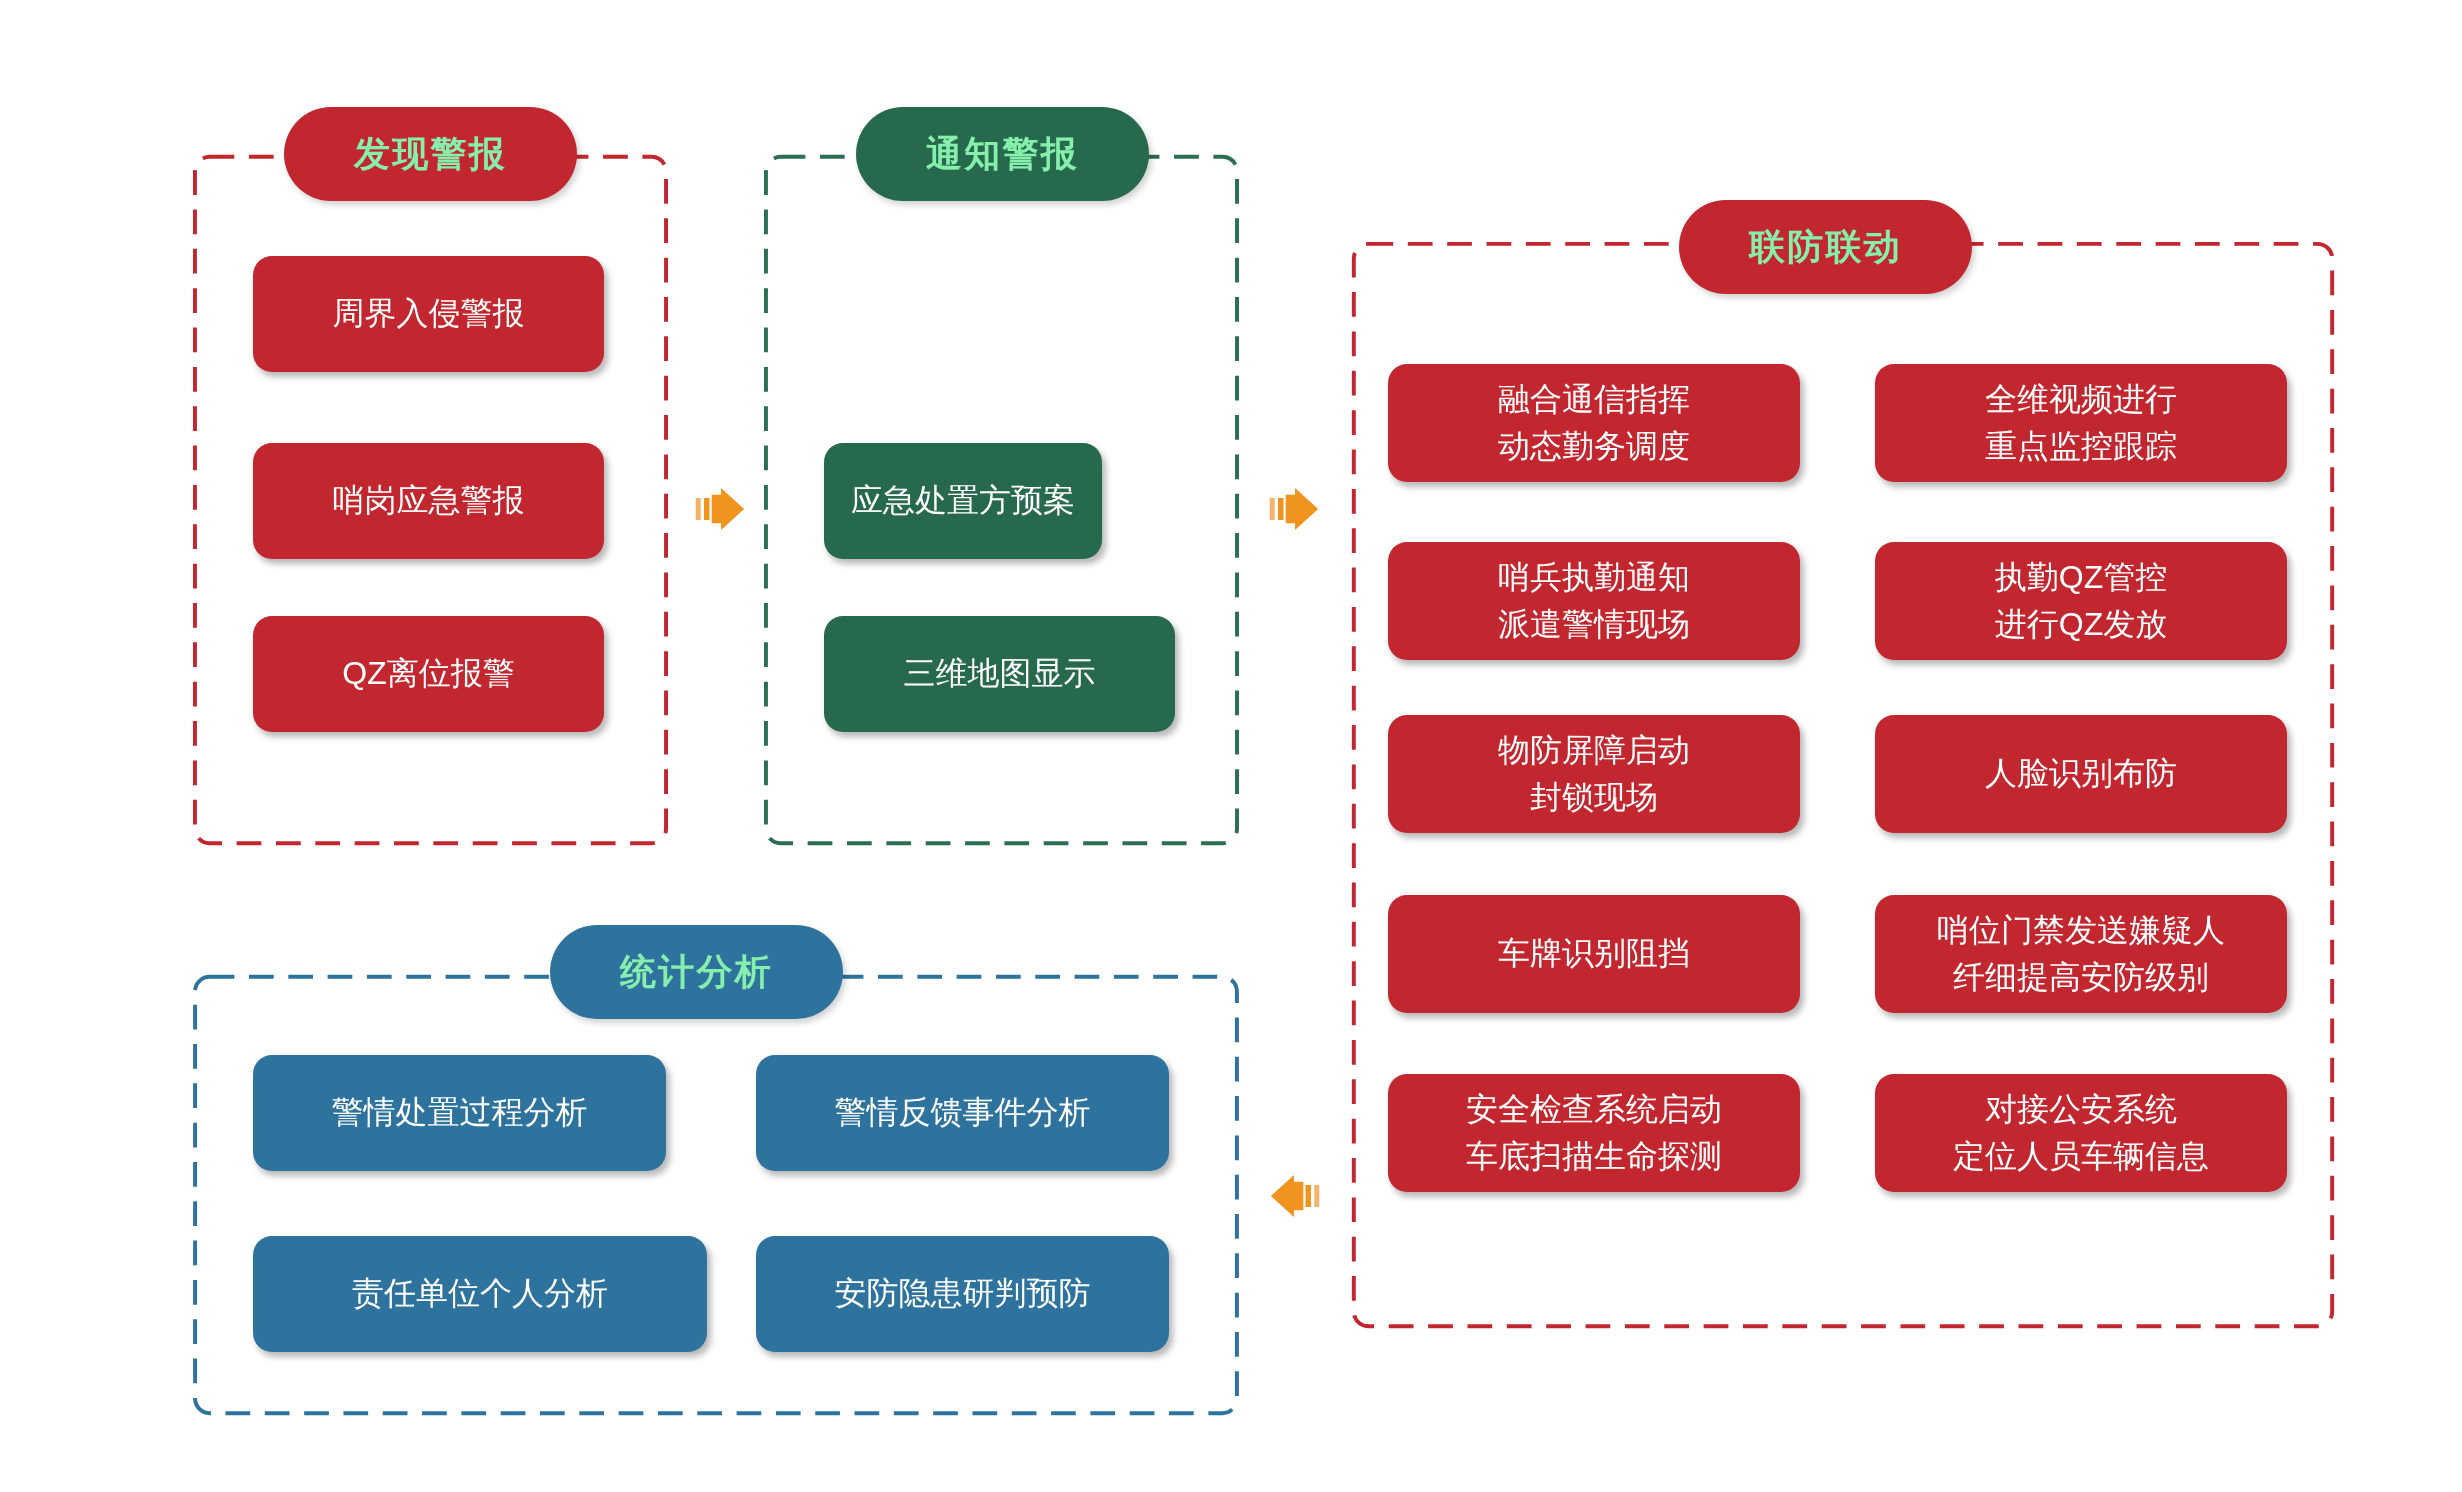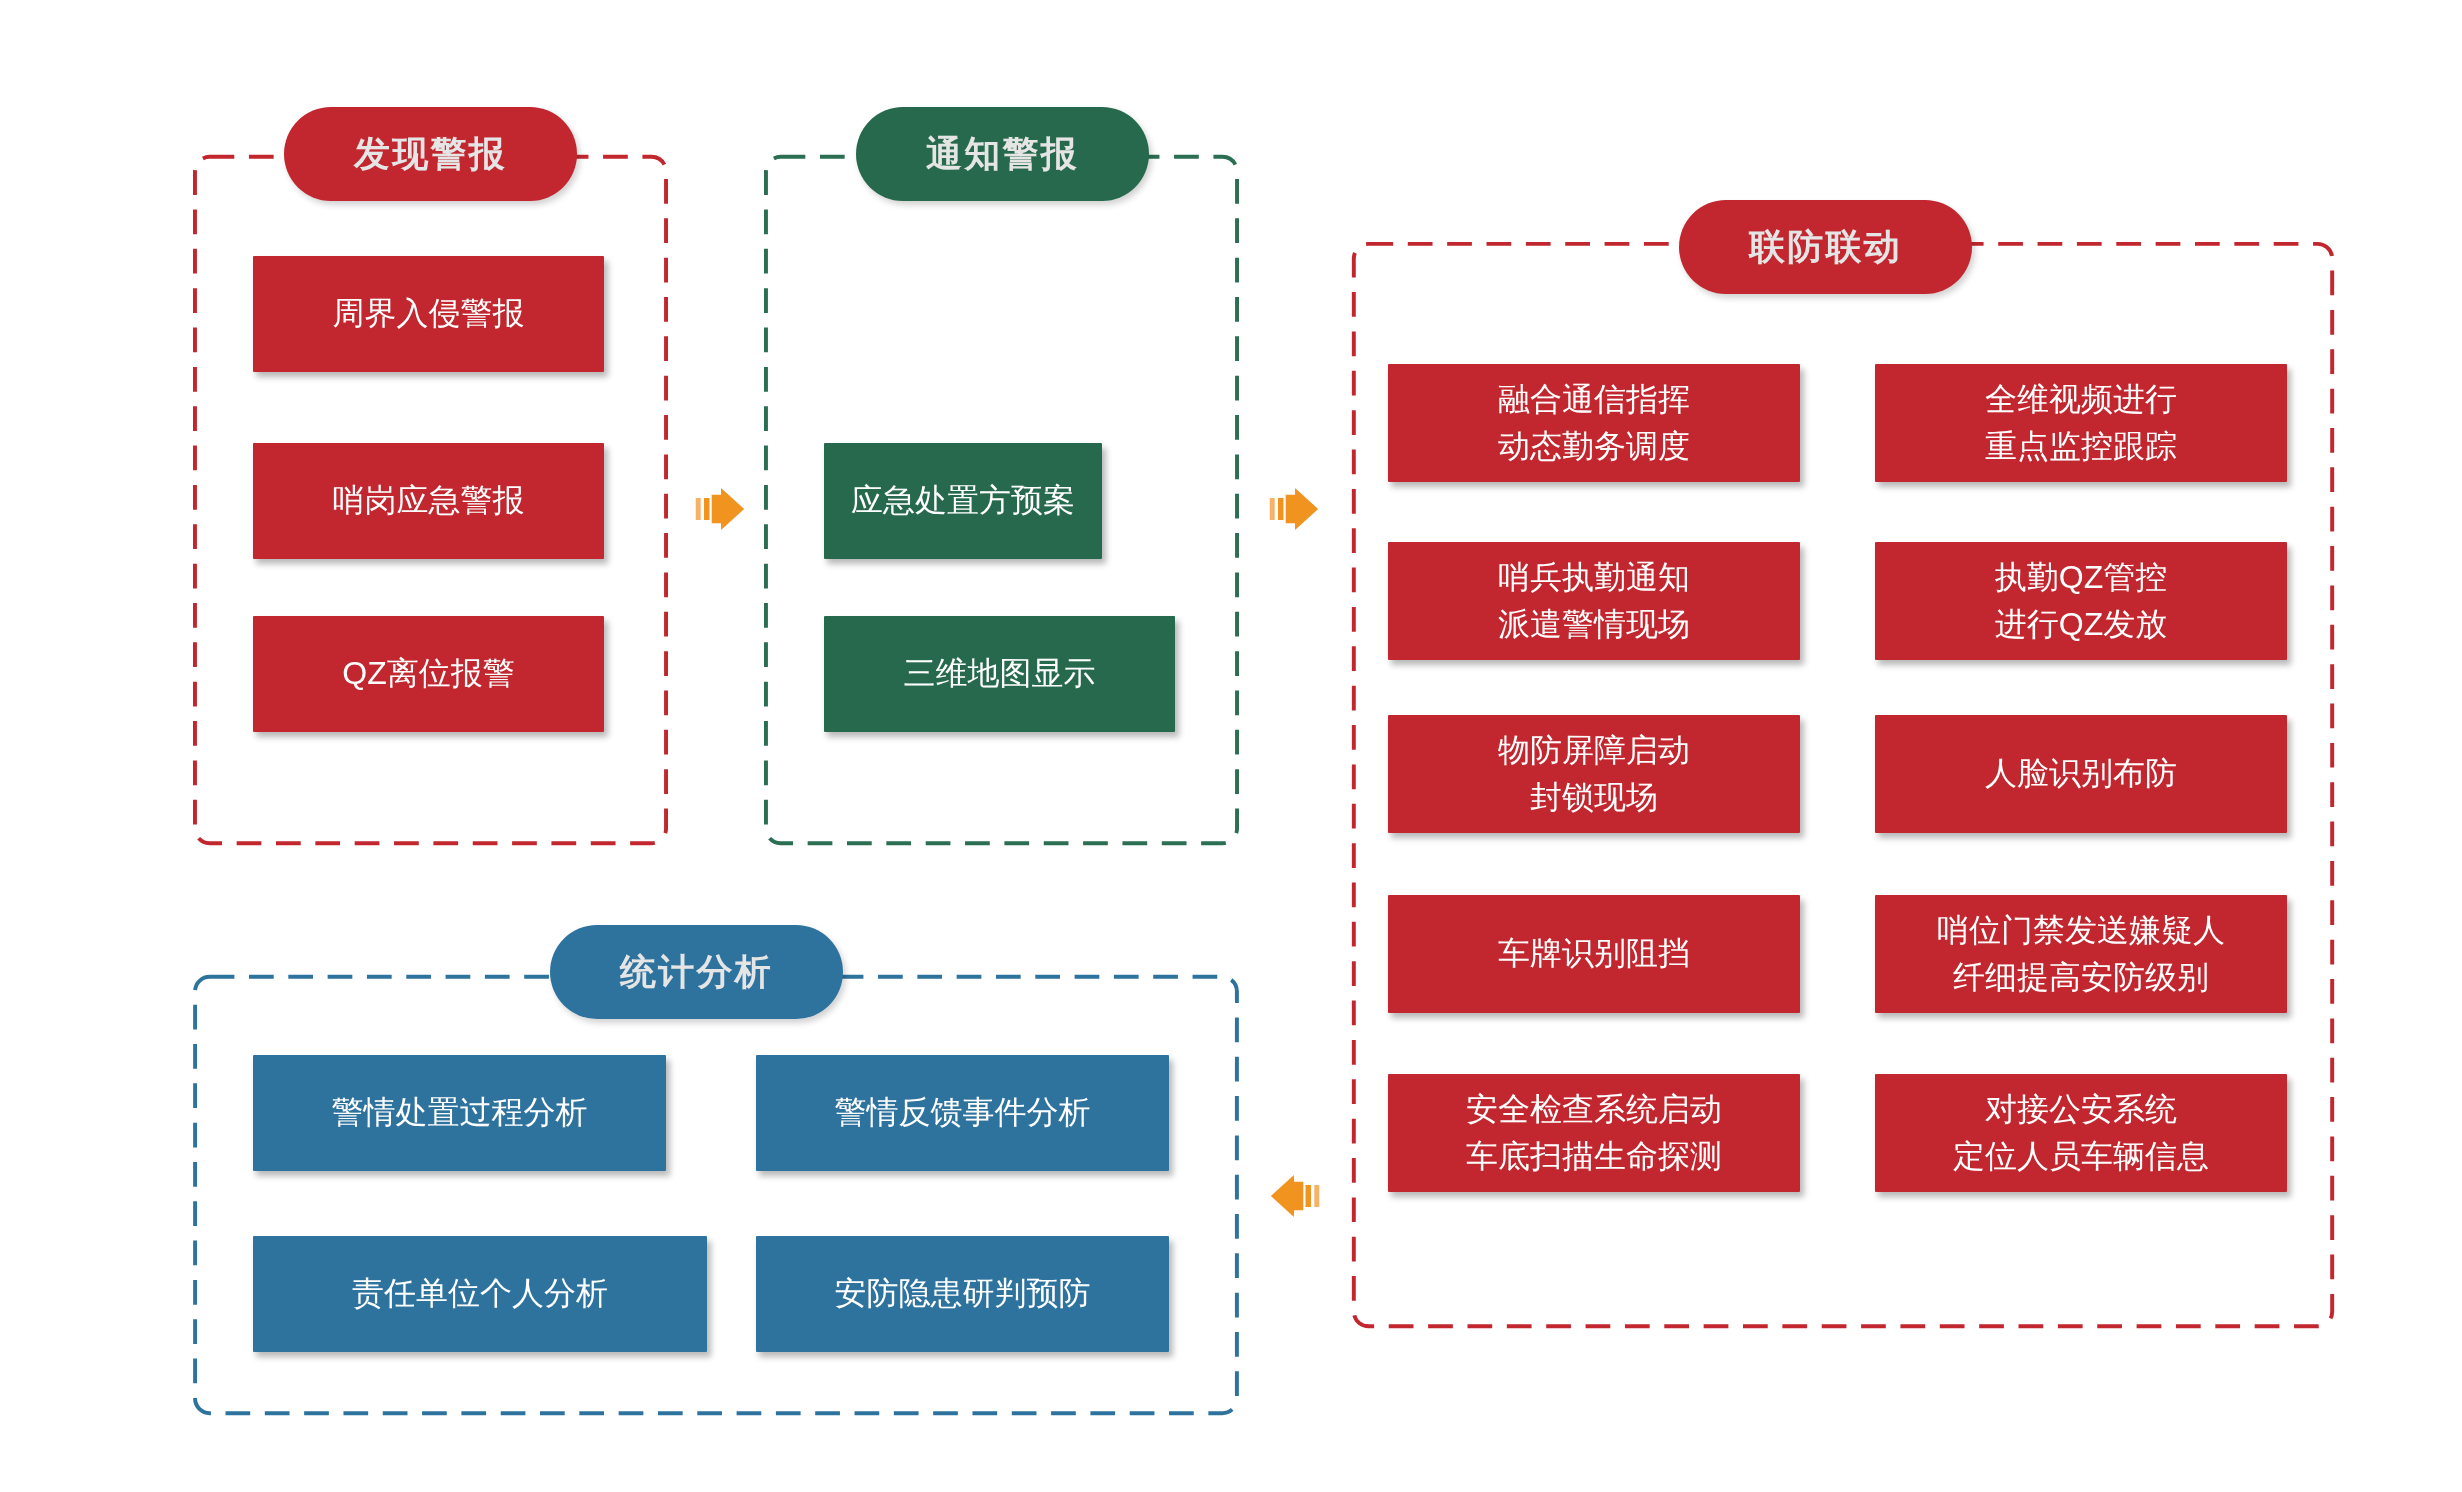--- a/index.html
+++ b/index.html
@@ -23,40 +23,40 @@
   .gborder {
     position: absolute;
     z-index: 1;
   }
   .pill {
     position: absolute;
     z-index: 3;
     display: flex;
     align-items: center;
     justify-content: center;
-    color: #e5e5e5;
+    color: #86efac;
     font-weight: 700;
     font-size: 36px;
     letter-spacing: 2.2px;
     height: 94px;
     border-radius: 562px;
     box-shadow: 2.8px 3.9px 6.7px rgba(0,0,0,0.18);
   }
   .node {
     position: absolute;
     z-index: 2;
     display: flex;
     align-items: center;
     justify-content: center;
     color: #ffffff;
     font-size: 32px;
     line-height: 1.48;
     text-align: center;
     white-space: pre-line;
-    border-radius: 1px;
+    border-radius: 19px;
     box-shadow: 3.9px 5px 6.7px rgba(0,0,0,0.28);
   }
   .red   { background: #c2262e; }
   .green { background: #26694c; }
   .blue  { background: #2e739e; }
   .arrow {
     position: absolute;
     z-index: 2;
   }
 </style>

